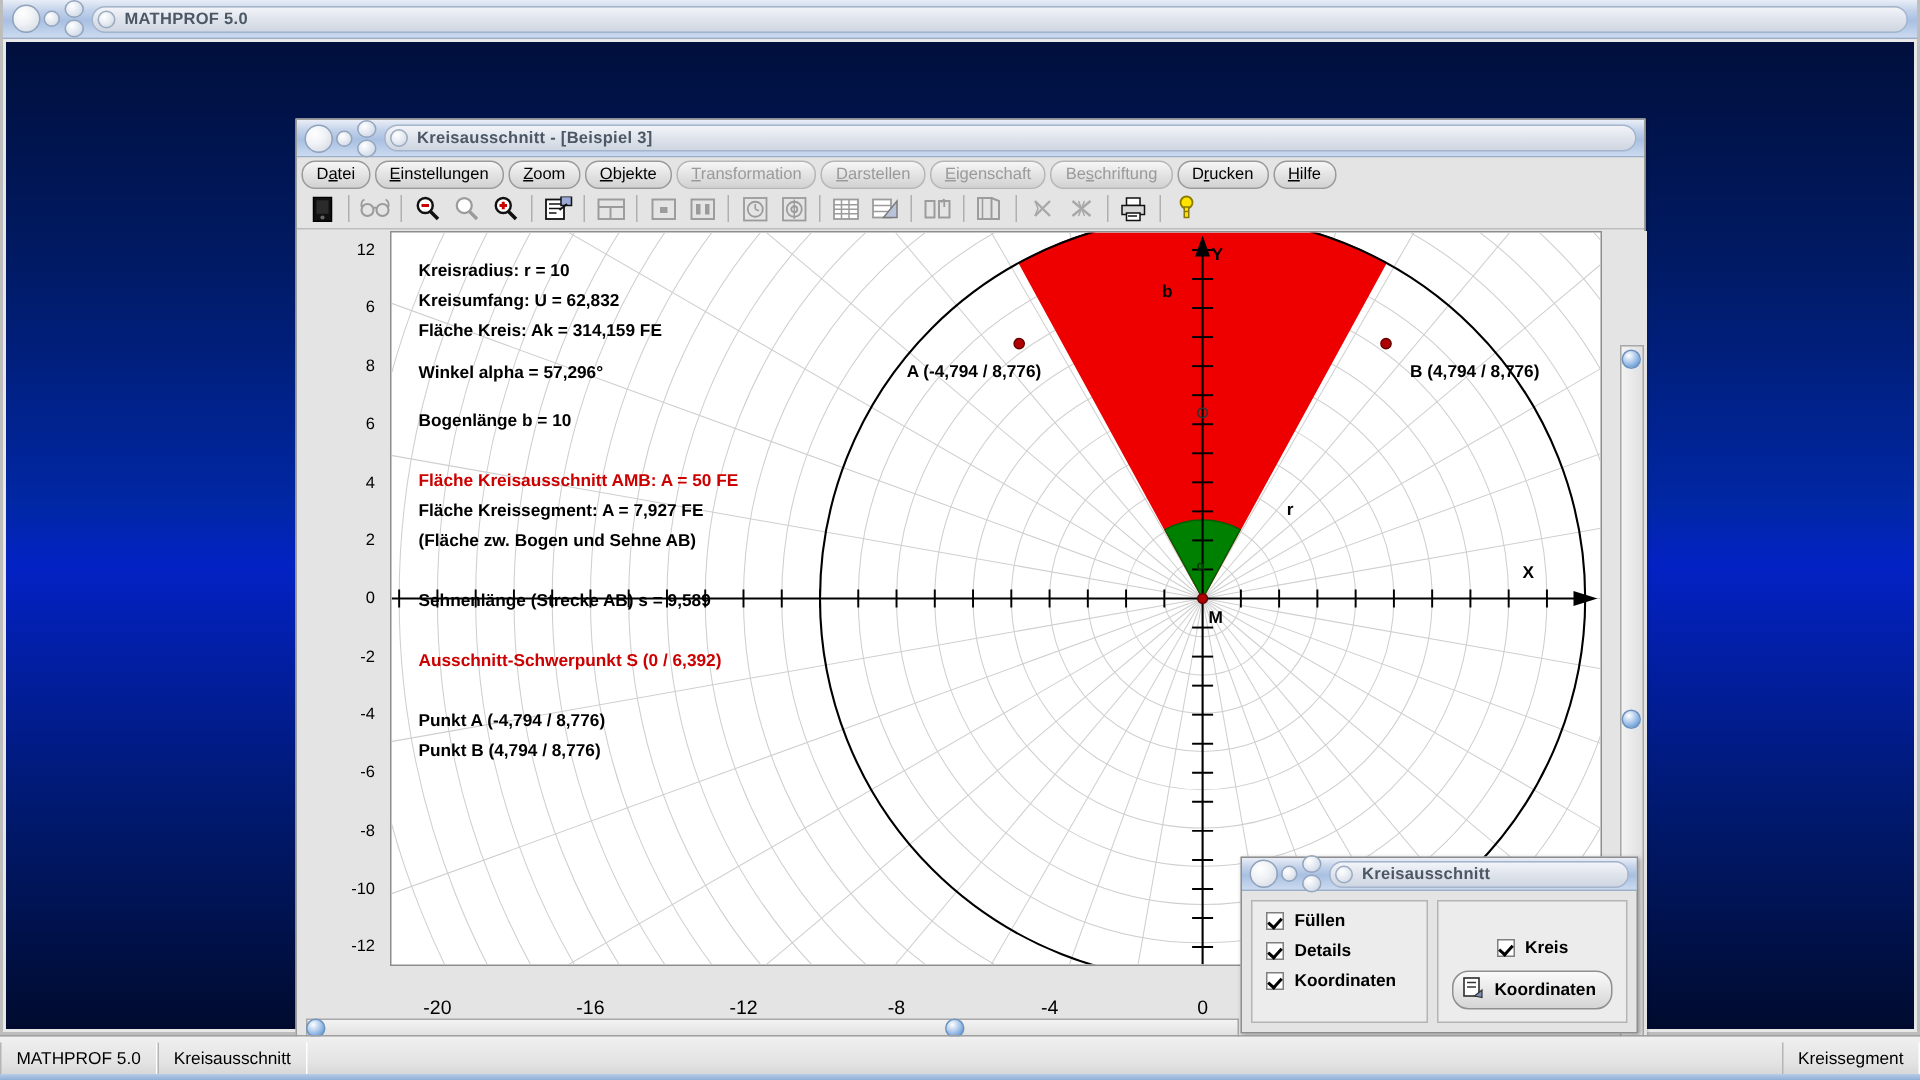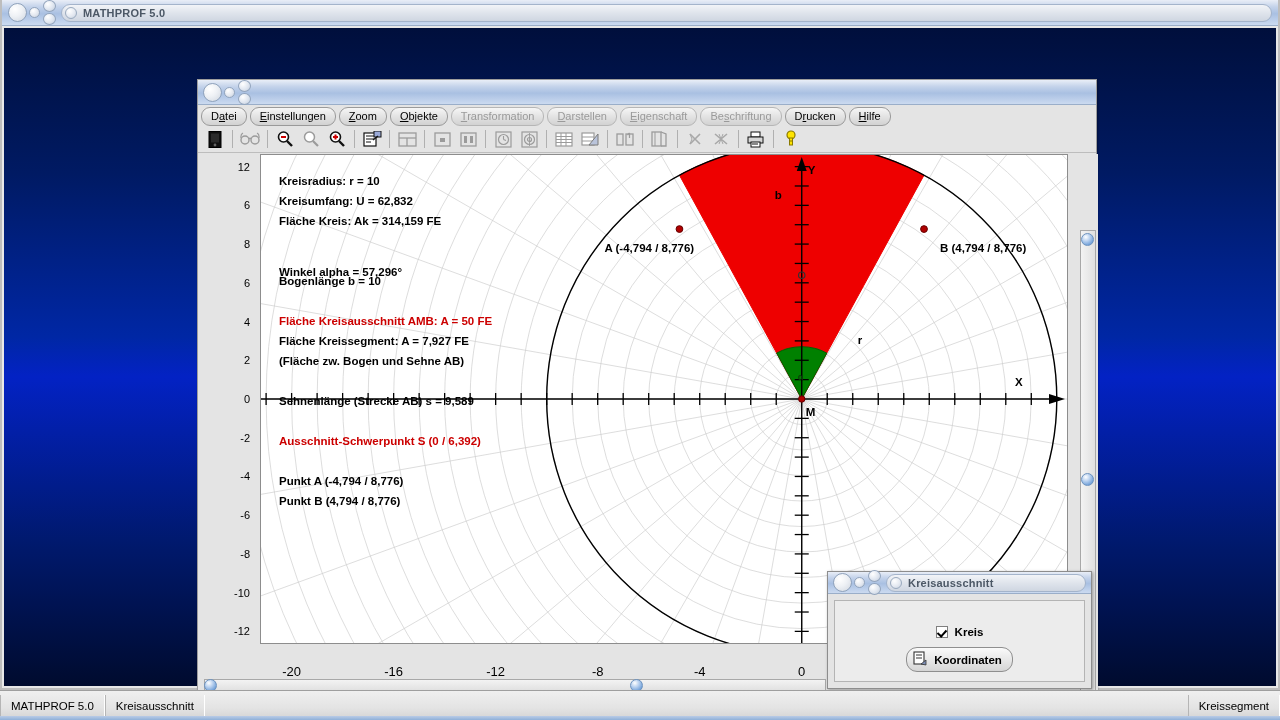--- a/index.html
+++ b/index.html
@@ -243,20 +243,24 @@
     <div id="child-window">
 
       <div class="child-titlebar">
         <div class="mac-dots">
           <div class="dot-big"></div>
           <div class="dot-sm"></div>
           <div class="dot-stack">
             <div class="dot-sm2"></div>
             <div class="dot-sm2"></div>
           </div>
+        </div>
+        <div class="title-pill">
+          <div class="knob"></div>
+          <span class="title-txt">Kreisausschnitt - [Beispiel 3]</span>
         </div>
       </div>
 
       <div class="menubar" id="menubar">
           <div class="menu-item">D<u>a</u>tei</div>
           <div class="menu-item"><u>E</u>instellungen</div>
           <div class="menu-item"><u>Z</u>oom</div>
           <div class="menu-item"><u>O</u>bjekte</div>
           <div class="menu-item disabled"><u>T</u>ransformation</div>
           <div class="menu-item disabled"><u>D</u>arstellen</div>
@@ -576,21 +580,21 @@
               <line x1="533.7341772151898" y1="11.619047619047592" x2="547.7341772151898" y2="11.619047619047592" stroke="#000" stroke-width="1.3"></line>
               <circle cx="418.45683544303796" cy="74.05206349206355" r="3.4" fill="#b00000" stroke="#600" stroke-width="1"></circle>
               <circle cx="663.0115189873418" cy="74.05206349206355" r="3.4" fill="#b00000" stroke="#600" stroke-width="1"></circle>
               <circle cx="540.7341772151898" cy="120.21841269841269" r="3.2" fill="none" stroke="#333" stroke-width="1.2"></circle>
               <circle cx="540.7341772151898" cy="244" r="3.2" fill="#b00000" stroke="#600" stroke-width="1"></circle>
             </svg>
           <div id="annotation-layer">
               <div class="plot-txt" style="left: 18px; top: 21px;">Kreisradius: r = 10</div>
               <div class="plot-txt" style="left: 18px; top: 41px;">Kreisumfang: U = 62,832</div>
               <div class="plot-txt" style="left: 18px; top: 61px;">Fläche Kreis: Ak = 314,159 FE</div>
-              <div class="plot-txt" style="left: 18px; top: 112px;">Winkel alpha = 57,296°</div>
+              <div class="plot-txt" style="left: 18px; top: 89px;">Winkel alpha = 57,296°</div>
               <div class="plot-txt" style="left: 18px; top: 121px;">Bogenlänge b = 10</div>
               <div class="plot-txt red" style="left: 18px; top: 161px;">Fläche Kreisausschnitt AMB: A = 50 FE</div>
               <div class="plot-txt" style="left: 18px; top: 181px;">Fläche Kreissegment: A = 7,927 FE</div>
               <div class="plot-txt" style="left: 18px; top: 201px;">(Fläche zw. Bogen und Sehne AB)</div>
               <div class="plot-txt" style="left: 18px; top: 241px;">Sehnenlänge (Strecke AB) s = 9,589</div>
               <div class="plot-txt red" style="left: 18px; top: 281px;">Ausschnitt-Schwerpunkt S (0 / 6,392)</div>
               <div class="plot-txt" style="left: 18px; top: 321px;">Punkt A (-4,794 / 8,776)</div>
               <div class="plot-txt" style="left: 18px; top: 341px;">Punkt B (4,794 / 8,776)</div>
               <div class="plot-txt" style="left: 343.457px; top: 88.0521px;">A (-4,794 / 8,776)</div>
               <div class="plot-txt" style="left: 679.012px; top: 88.0521px;">B (4,794 / 8,776)</div>
@@ -630,20 +634,34 @@
             <div class="dot-sm2"></div>
             <div class="dot-sm2"></div>
           </div>
         </div>
         <div class="title-pill">
           <div class="knob"></div>
           <span class="title-txt">Kreisausschnitt</span>
         </div>
       </div>
       <div class="pal-body">
+        <div class="grp grp-left" id="pal-left">
+            <div class="cbrow">
+              <div class="cb checked"></div>
+              <span class="cb-label">Füllen</span>
+            </div>
+            <div class="cbrow">
+              <div class="cb checked"></div>
+              <span class="cb-label">Details</span>
+            </div>
+            <div class="cbrow">
+              <div class="cb checked"></div>
+              <span class="cb-label">Koordinaten</span>
+            </div>
+          </div>
         <div class="grp grp-right">
           <div id="pal-right">
               <div class="cbrow">
                 <div class="cb checked"></div>
                 <span class="cb-label">Kreis</span>
               </div>
             </div>
           <div class="pal-btn">
             <span>
               <svg width="15" height="15" viewBox="0 0 15 15">

